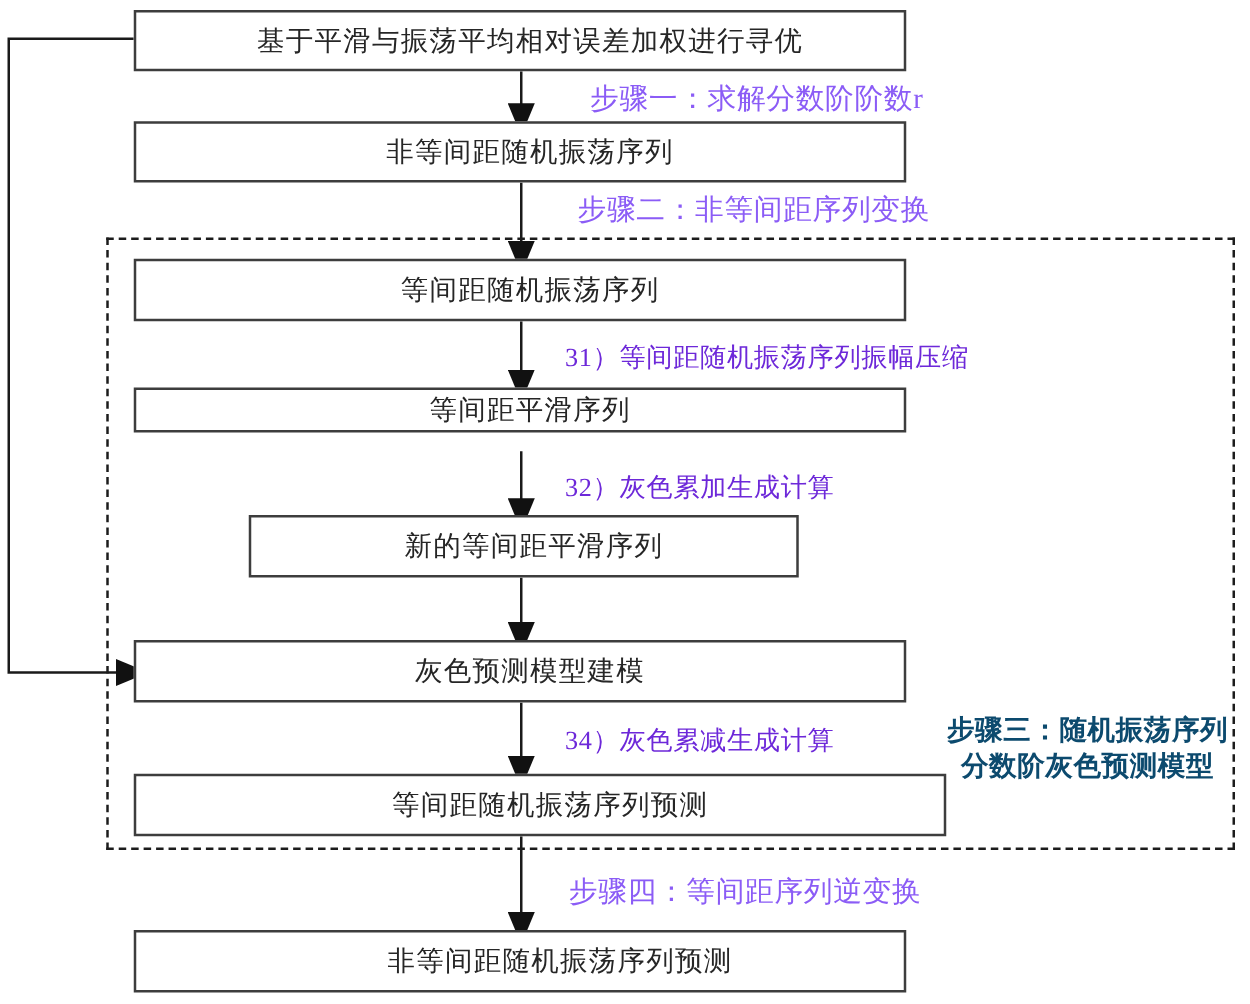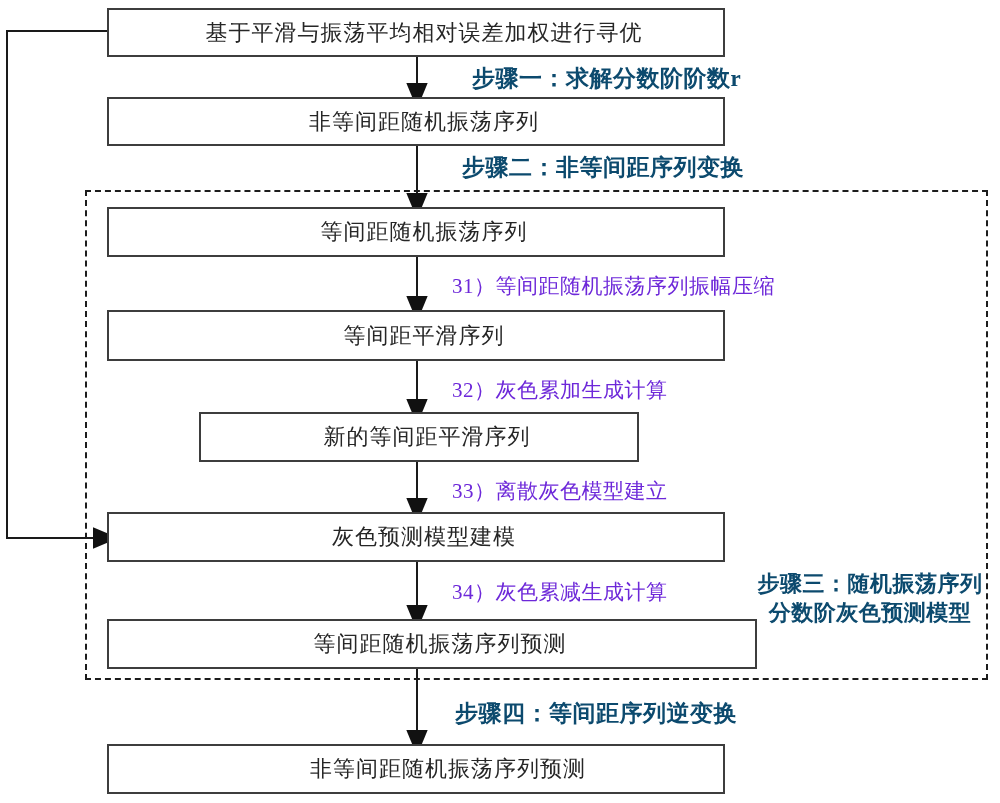--- a/index.html
+++ b/index.html
@@ -42,22 +42,22 @@
   }
   .box-text {
     font-size: 22px;
     color: #262626;
     letter-spacing: 1px;
     white-space: nowrap;
     margin-left: 16px;
   }
   .step-label {
     position: absolute;
-    font-weight: bold;
-    color: #0c4a6e;
+    font-weight: normal;
+    color: #8b5cf6;
     font-size: 23px;
     white-space: nowrap;
     letter-spacing: 0.5px;
   }
   .sub-label {
     position: absolute;
     color: #6d28d9;
     font-size: 21px;
     white-space: nowrap;
     letter-spacing: 0.5px;
@@ -101,21 +101,21 @@
 
   <div class="box" style="left:107px; top:8px;   width:618px; height:49px;">
     <span class="box-text">基于平滑与振荡平均相对误差加权进行寻优</span>
   </div>
   <div class="box" style="left:107px; top:97px;  width:618px; height:49px;">
     <span class="box-text">非等间距随机振荡序列</span>
   </div>
   <div class="box" style="left:107px; top:207px; width:618px; height:50px;">
     <span class="box-text">等间距随机振荡序列</span>
   </div>
-  <div class="box" style="left:107px; top:310px; width:618px; height:51px;">
+  <div class="box" style="left:107px; top:310px; width:618px; height:36px;">
     <span class="box-text">等间距平滑序列</span>
   </div>
   <div class="box" style="left:199px; top:412px; width:440px; height:50px;">
     <span class="box-text">新的等间距平滑序列</span>
   </div>
   <div class="box" style="left:107px; top:512px; width:618px; height:50px;">
     <span class="box-text">灰色预测模型建模</span>
   </div>
   <div class="box" style="left:107px; top:619px; width:650px; height:50px;">
     <span class="box-text">等间距随机振荡序列预测</span>
@@ -128,16 +128,15 @@
   <div class="step-label" style="left:462px; top:152px;">步骤二：非等间距序列变换</div>
   <div class="step-label" style="left:455px; top:698px;">步骤四：等间距序列逆变换</div>
 
   <div class="step3-block">
     <div>步骤三：随机振荡序列</div>
     <div>分数阶灰色预测模型</div>
   </div>
 
   <div class="sub-label" style="left:452px; top:272px;">31）等间距随机振荡序列振幅压缩</div>
   <div class="sub-label" style="left:452px; top:376px;">32）灰色累加生成计算</div>
-  <div class="sub-label" style="left:452px; top:477px;">33）离散灰色模型建立</div>
   <div class="sub-label" style="left:452px; top:578px;">34）灰色累减生成计算</div>
 
 </div>
 
 </body></html>

